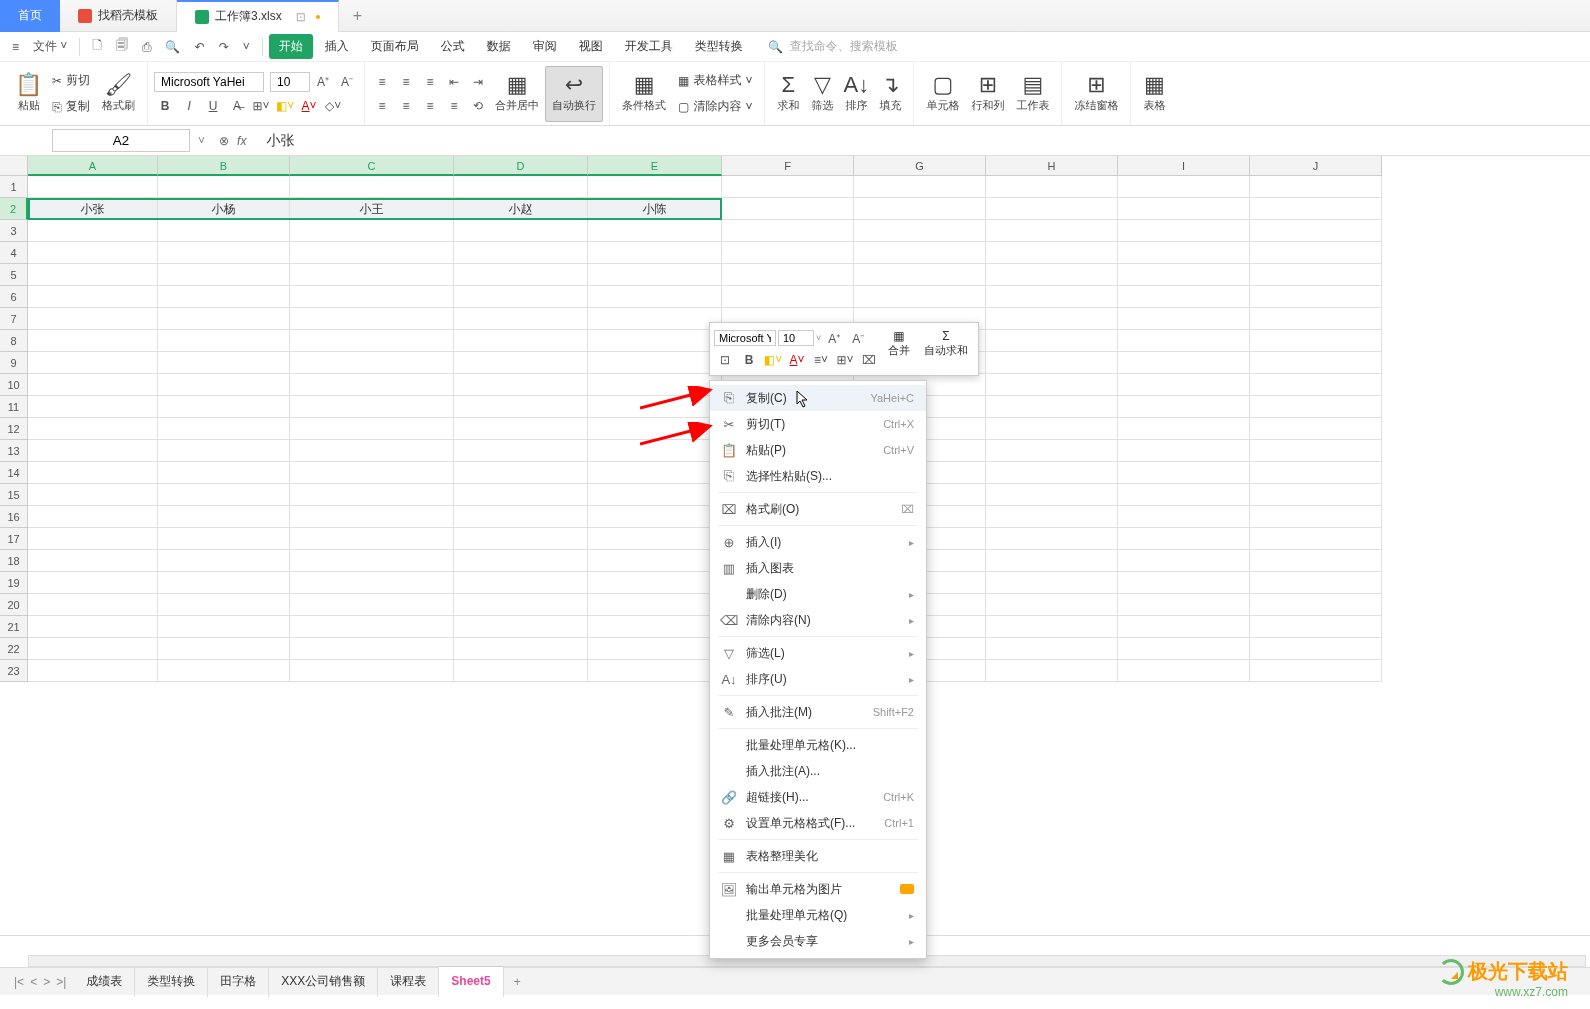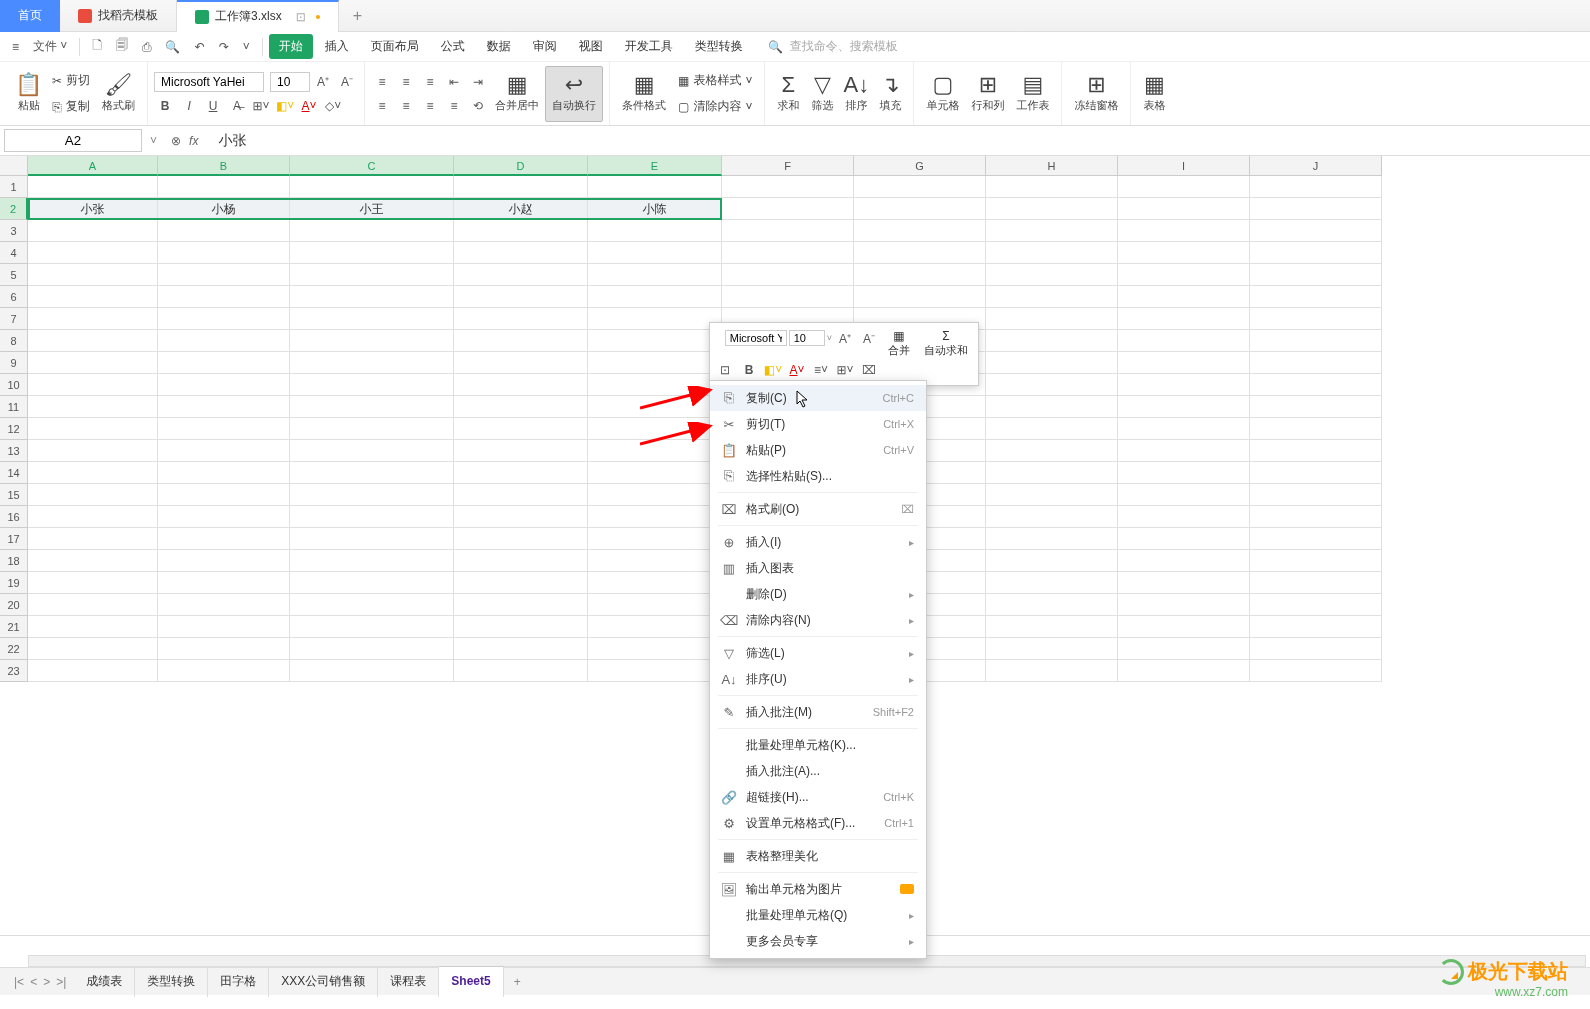--- a/index.html
+++ b/index.html
@@ -35,21 +35,21 @@
 .rbtn-label { font-size: 11px; margin-top: 2px; }
 .rbtn.active { background: #e0e0e0; border: 1px solid #bbb; border-radius: 2px; }
 .font-sel { border: 1px solid #ccc; padding: 2px 6px; font-size: 12px; background: #fff; }
 .font-sel.name { width: 110px; }
 .font-sel.size { width: 40px; margin-left: 4px; }
 .stack { display: flex; flex-direction: column; gap: 2px; }
 .row { display: flex; gap: 2px; align-items: center; }
 .mini { width: 22px; height: 22px; display: flex; align-items: center; justify-content: center; cursor: pointer; color: #555; border-radius: 2px; }
 
 
-.fbar { height: 30px; border-bottom: 1px solid #ddd; display: flex; align-items: center; background: #fff; }
+.fbar { height: 30px; border-bottom: 1px solid #ddd; display: flex; align-items: center; background: #fff; padding-left: 48px; }
 .nbox { width: 138px; border: 1px solid #ccc; margin: 0 4px; padding: 3px 8px; text-align: center; }
 .nbox-drop { color: #888; padding: 0 4px; }
 .fx-btns { display: flex; gap: 8px; padding: 0 10px; color: #666; }
 .fx-val { flex: 1; padding: 4px 10px; font-size: 14px; }
 
 
 .grid-wrap { position: relative; height: 780px; overflow: hidden; border-bottom: 1px solid #ddd; }
 .colhdrs { display: flex; position: absolute; left: 28px; top: 0; height: 20px; }
 .colhdr { border-right: 1px solid #ccc; border-bottom: 1px solid #ccc; background: #f3f3f3; text-align: center; font-size: 11px; color: #555; line-height: 20px; }
 .colhdr.sel { background: #d4edda; color: #1fa463; border-bottom: 2px solid #1fa463; }
@@ -58,21 +58,21 @@
 .rowhdr.sel { background: #d4edda; color: #1fa463; border-right: 2px solid #1fa463; }
 .corner { position: absolute; left: 0; top: 0; width: 28px; height: 20px; background: #f3f3f3; border-right: 1px solid #ccc; border-bottom: 1px solid #ccc; }
 .cells { position: absolute; left: 28px; top: 20px; }
 .crow { display: flex; }
 .cell { height: 22px; border-right: 1px solid #e0e0e0; border-bottom: 1px solid #e0e0e0; text-align: center; line-height: 22px; font-size: 12px; }
 .sel-border { position: absolute; border: 2px solid #1fa463; pointer-events: none; }
 .sel-fill { background: #eef2f5; }
 
 
 .mini-tb { position: absolute; background: #fff; border: 1px solid #ccc; box-shadow: 0 2px 8px rgba(0,0,0,.2); display: flex; padding: 4px; gap: 2px; z-index: 10; }
-.mini-tb .stack { gap: 10px; align-items: flex-end; }
+.mini-tb .stack { gap: 0; }
 .mtb-font { border: 1px solid #ccc; padding: 1px 4px; font-size: 11px; }
 .mtb-col { display: flex; flex-direction: column; align-items: center; padding: 2px 6px; cursor: pointer; }
 
 
 .ctx { position: absolute; background: #fff; border: 1px solid #ccc; box-shadow: 0 4px 12px rgba(0,0,0,.25); width: 218px; z-index: 11; padding: 4px 0; }
 .ctx-item { display: flex; align-items: center; height: 26px; padding: 0 12px 0 10px; cursor: pointer; }
 .ctx-item:hover, .ctx-item.hover { background: #eef3fa; }
 .ctx-icon { width: 18px; text-align: center; color: #666; margin-right: 8px; font-size: 13px; }
 .ctx-label { flex: 1; font-size: 12px; }
 .ctx-short { color: #999; font-size: 11px; }
@@ -81,21 +81,21 @@
 .vip-badge { width: 14px; height: 10px; background: #ffa500; border-radius: 2px; margin-left: 6px; }
 
 
 .arrow { position: absolute; z-index: 12; }
 .arrow svg { display: block; }
 
 
 .sheets { position: absolute; bottom: 14px; left: 0; right: 0; height: 28px; background: #f3f3f3; border-top: 1px solid #ddd; display: flex; align-items: center; padding: 0 6px; gap: 0; }
 .sheet-nav { display: flex; gap: 6px; padding: 0 8px; color: #888; }
 .sheet-tab { padding: 7px 12px; border-right: 1px solid #ddd; cursor: pointer; }
-.sheet-tab.active { background: #fff; color: #4c1d95; font-weight: bold; border-top: 1px solid #ccc; }
+.sheet-tab.active { background: #fff; color: #ec4899; font-weight: bold; border-top: 1px solid #ccc; }
 .sheet-plus { padding: 4px 10px; color: #888; }
 
 
 .wm { position: absolute; right: 22px; bottom: 10px; text-align: right; }
 .wm .t1 { font-size: 20px; color: #ff9900; font-weight: bold; display: flex; align-items: center; gap: 4px; justify-content: flex-end; }
 .wm .t2 { font-size: 12px; color: #66bb6a; }
 .wm-logo { width: 26px; height: 26px; border: 3px solid #66bb6a; border-left-color: transparent; border-radius: 50%; position: relative; }
 .wm-logo::after { content: ""; position: absolute; right: -2px; bottom: -2px; border: 5px solid transparent; border-left-color: #ff9900; transform: rotate(45deg); }
 
 
@@ -638,21 +638,21 @@
   <div class="mtb-col">
     <span>Σ</span>
     <span style="font-size:11px">自动求和</span>
   </div>
 </div>
 
 <div class="ctx" id="ctx" style="left:709px; top:380px">
     <div class="ctx-item hover">
       <span class="ctx-icon">⎘</span>
       <span class="ctx-label">复制(C)</span>
-      <span class="ctx-short">Ctrl+C</span>
+      <span class="ctx-short">YaHei+C</span>
     </div>
     <div class="ctx-item">
       <span class="ctx-icon">✂</span>
       <span class="ctx-label">剪切(T)</span>
       <span class="ctx-short">Ctrl+X</span>
     </div>
     <div class="ctx-item">
       <span class="ctx-icon">📋</span>
       <span class="ctx-label">粘贴(P)</span>
       <span class="ctx-short">Ctrl+V</span>

